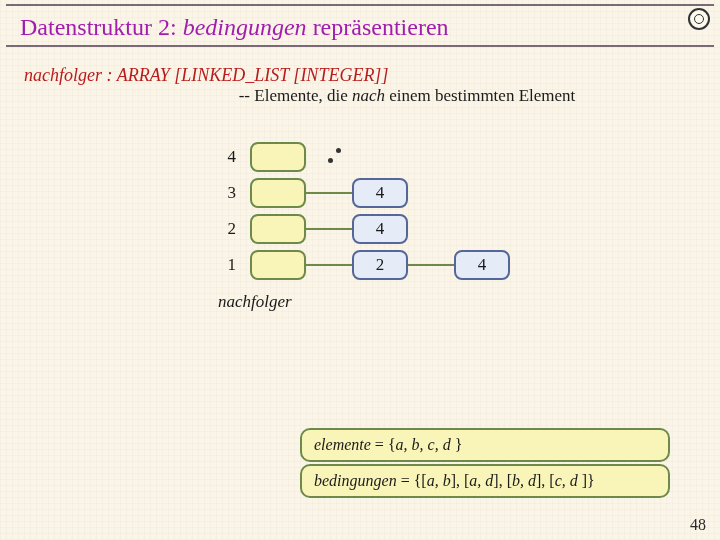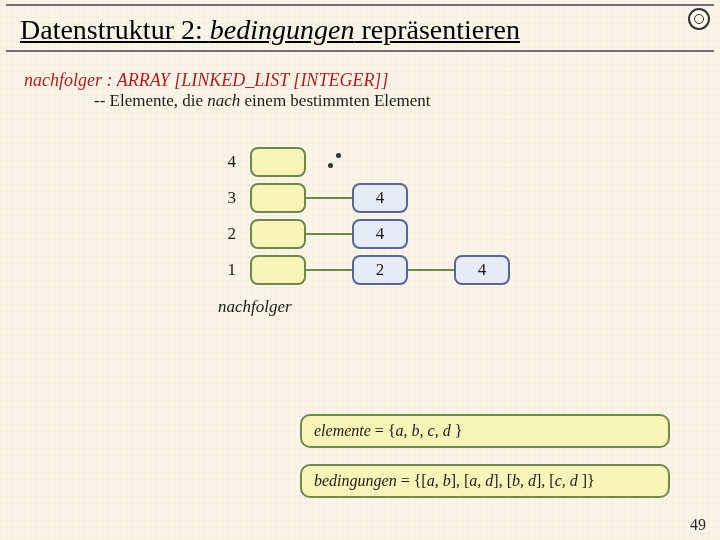--- a/index.html
+++ b/index.html
@@ -15,31 +15,30 @@
     position: relative;
     box-sizing: border-box;
   }
   .title-wrap {
     padding: 8px 14px 4px 14px;
     border-top: 2px solid #7a6a78;
     border-bottom: 2px solid #7a6a78;
     margin: 4px 6px 0 6px;
   }
   .title {
-    font-size: 28px;
-    color: #000000;
-    text-decoration: underline;
+    font-size: 24px;
+    color: #a21caf;
   }
   .title .ital { font-style: italic; }
   .decl-block {
     margin: 18px 0 0 24px;
     font-size: 18px;
   }
   .decl-line { font-style: italic; color: #b91c1c; }
-  .comment { margin-left: 70px; font-size: 17px; }
+  .comment { margin-left: 70px; font-size: 17px; text-align: center; }
   .comment .ital { font-style: italic; }
 
   .diagram {
     position: relative;
     margin: 34px 0 0 210px;
     width: 420px;
     height: 180px;
   }
   .row {
     position: absolute;
@@ -93,21 +92,21 @@
     bottom: 42px;
     right: 50px;
     width: 370px;
   }
   .eqbox {
     background: #f9f5b8;
     border: 2px solid #6d8a4a;
     border-radius: 10px;
     padding: 6px 12px;
     font-size: 16px;
-    margin-top: 16px;
+    margin-top: 2px;
   }
   .eqbox .ital { font-style: italic; }
 
   .page-num {
     position: absolute;
     bottom: 6px;
     right: 14px;
     font-size: 16px;
     color: #2a2a2a;
   }
@@ -182,13 +181,13 @@
 
 <div class="bottom-boxes">
   <div class="eqbox">
     <span class="ital">elemente</span><span> = {</span><span class="ital">a, b, c, d</span><span> }</span>
   </div>
   <div class="eqbox">
     <span class="ital">bedingungen</span><span> = {[<span class="ital">a, b</span>], [<span class="ital">a, d</span>], [<span class="ital">b, d</span>], [<span class="ital">c, d</span> ]}</span>
   </div>
 </div>
 
-<div class="page-num">49</div>
+<div class="page-num">48</div>
 
 </body></html>

